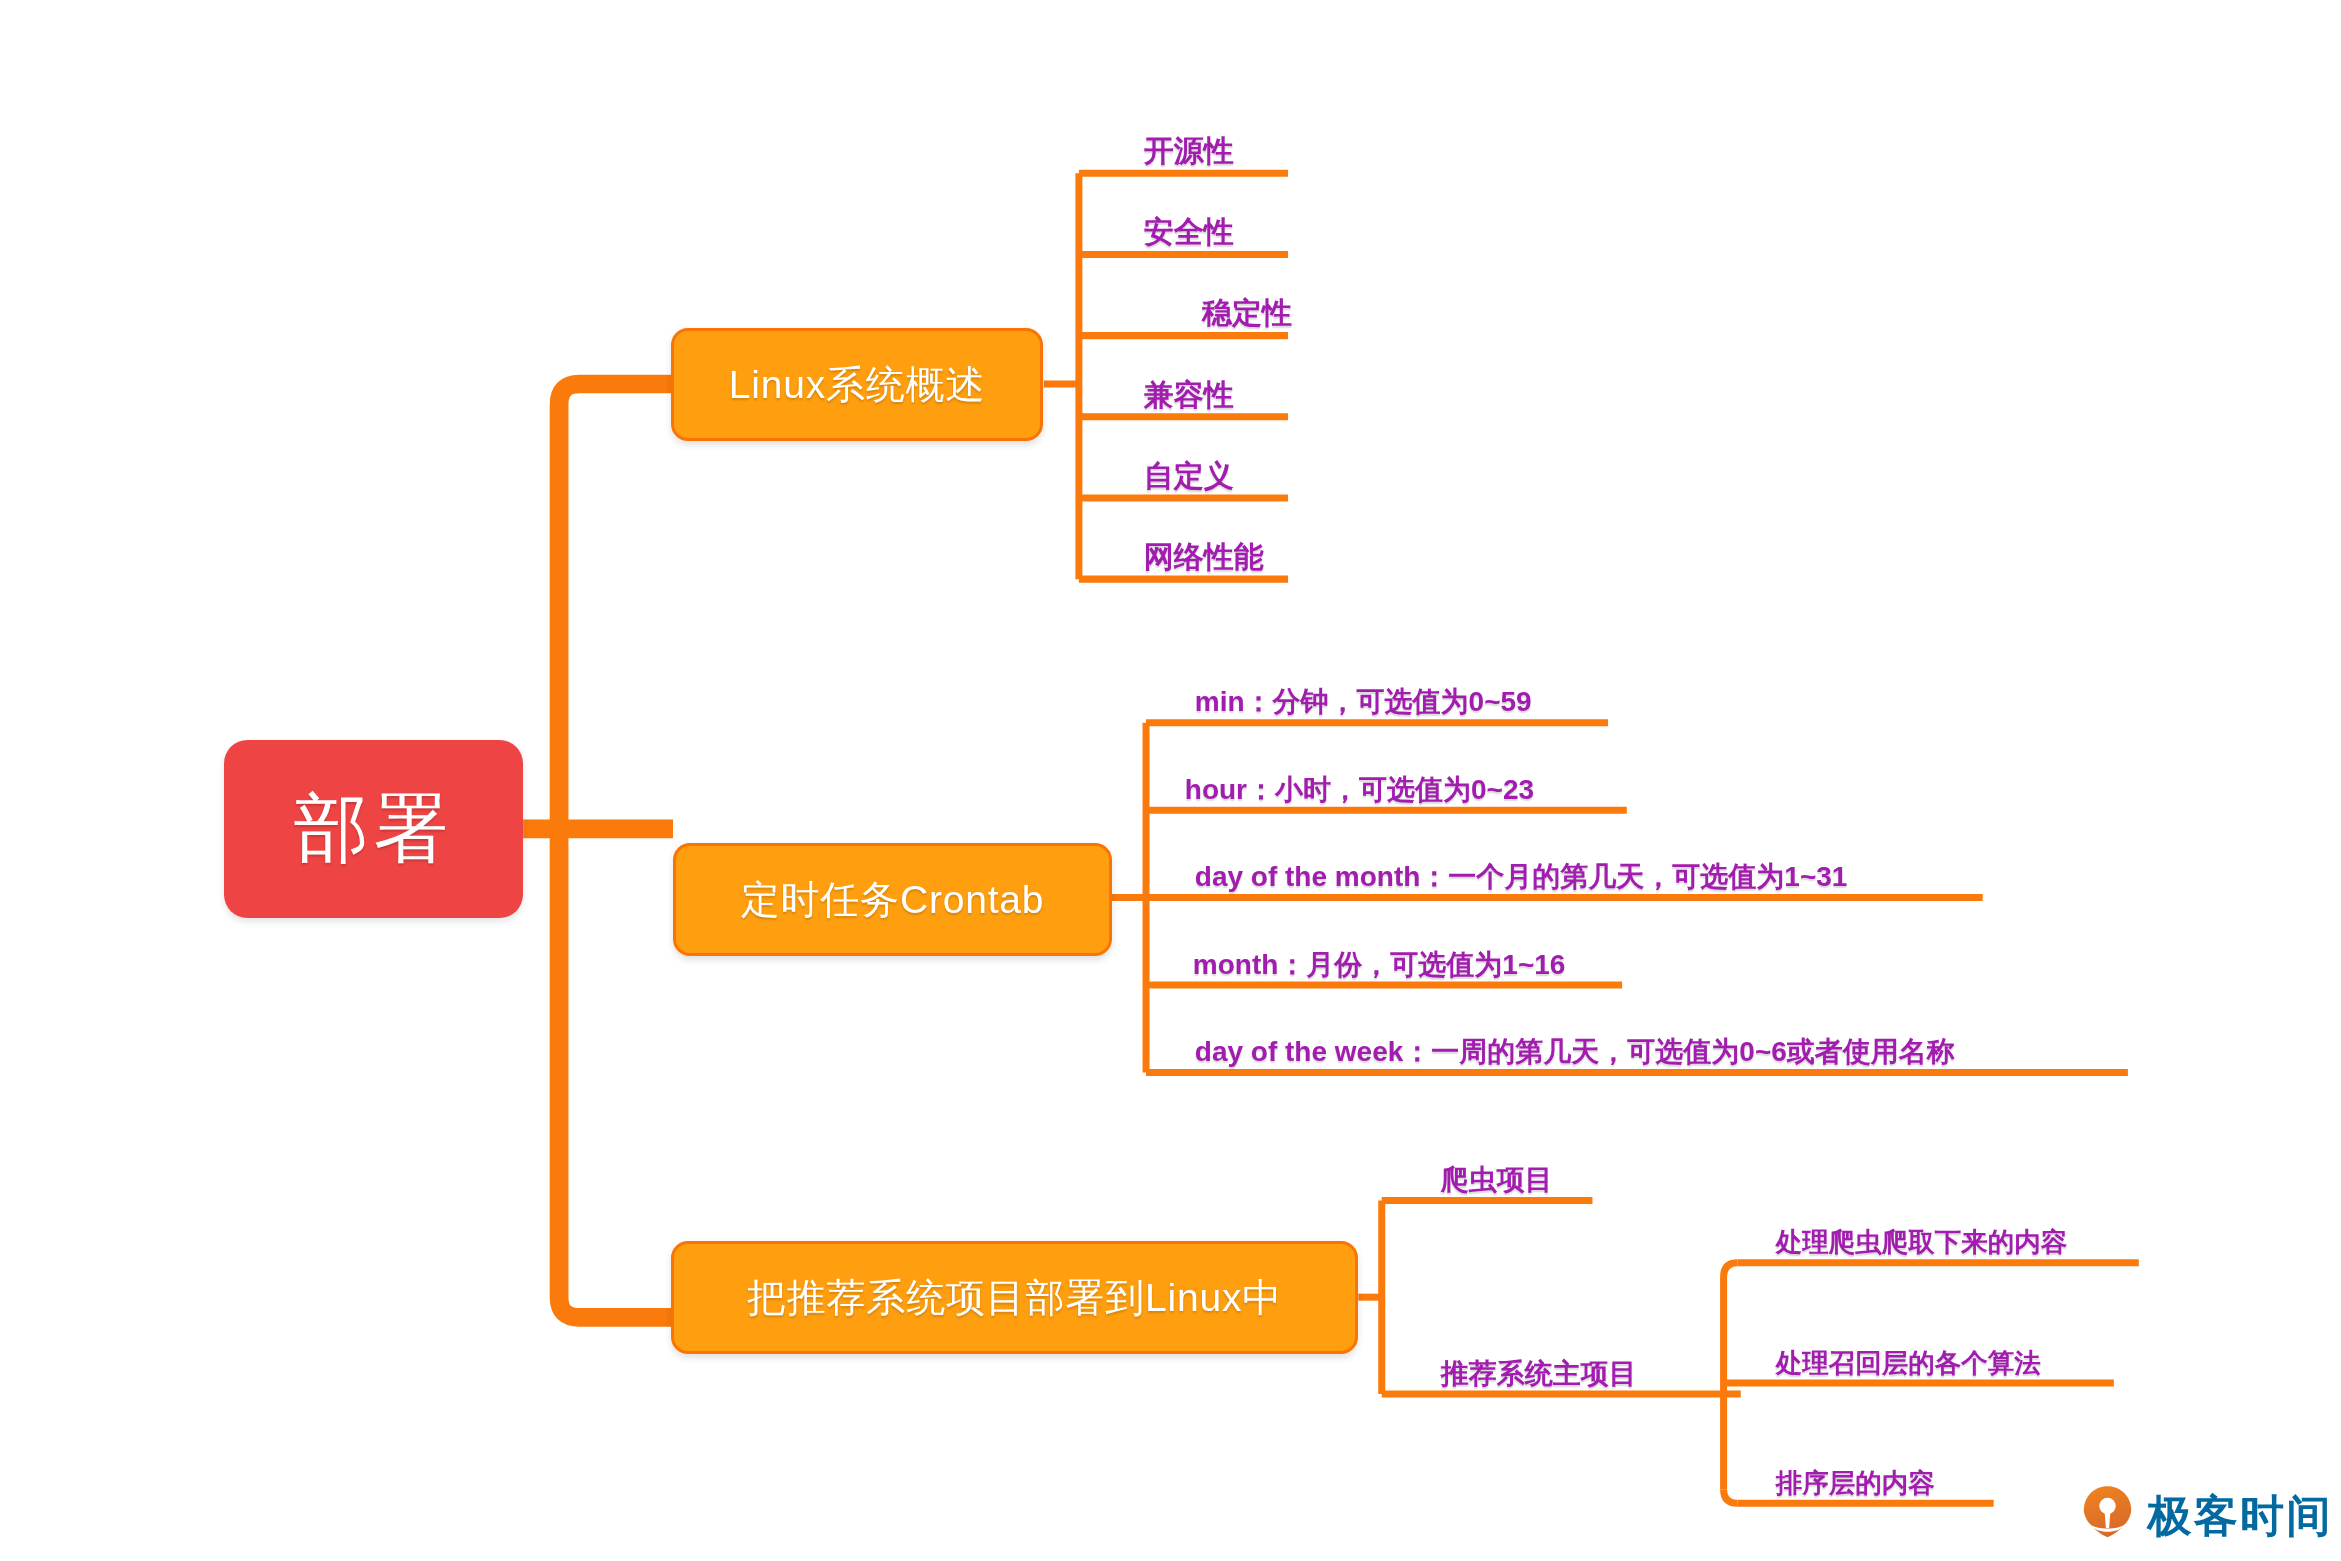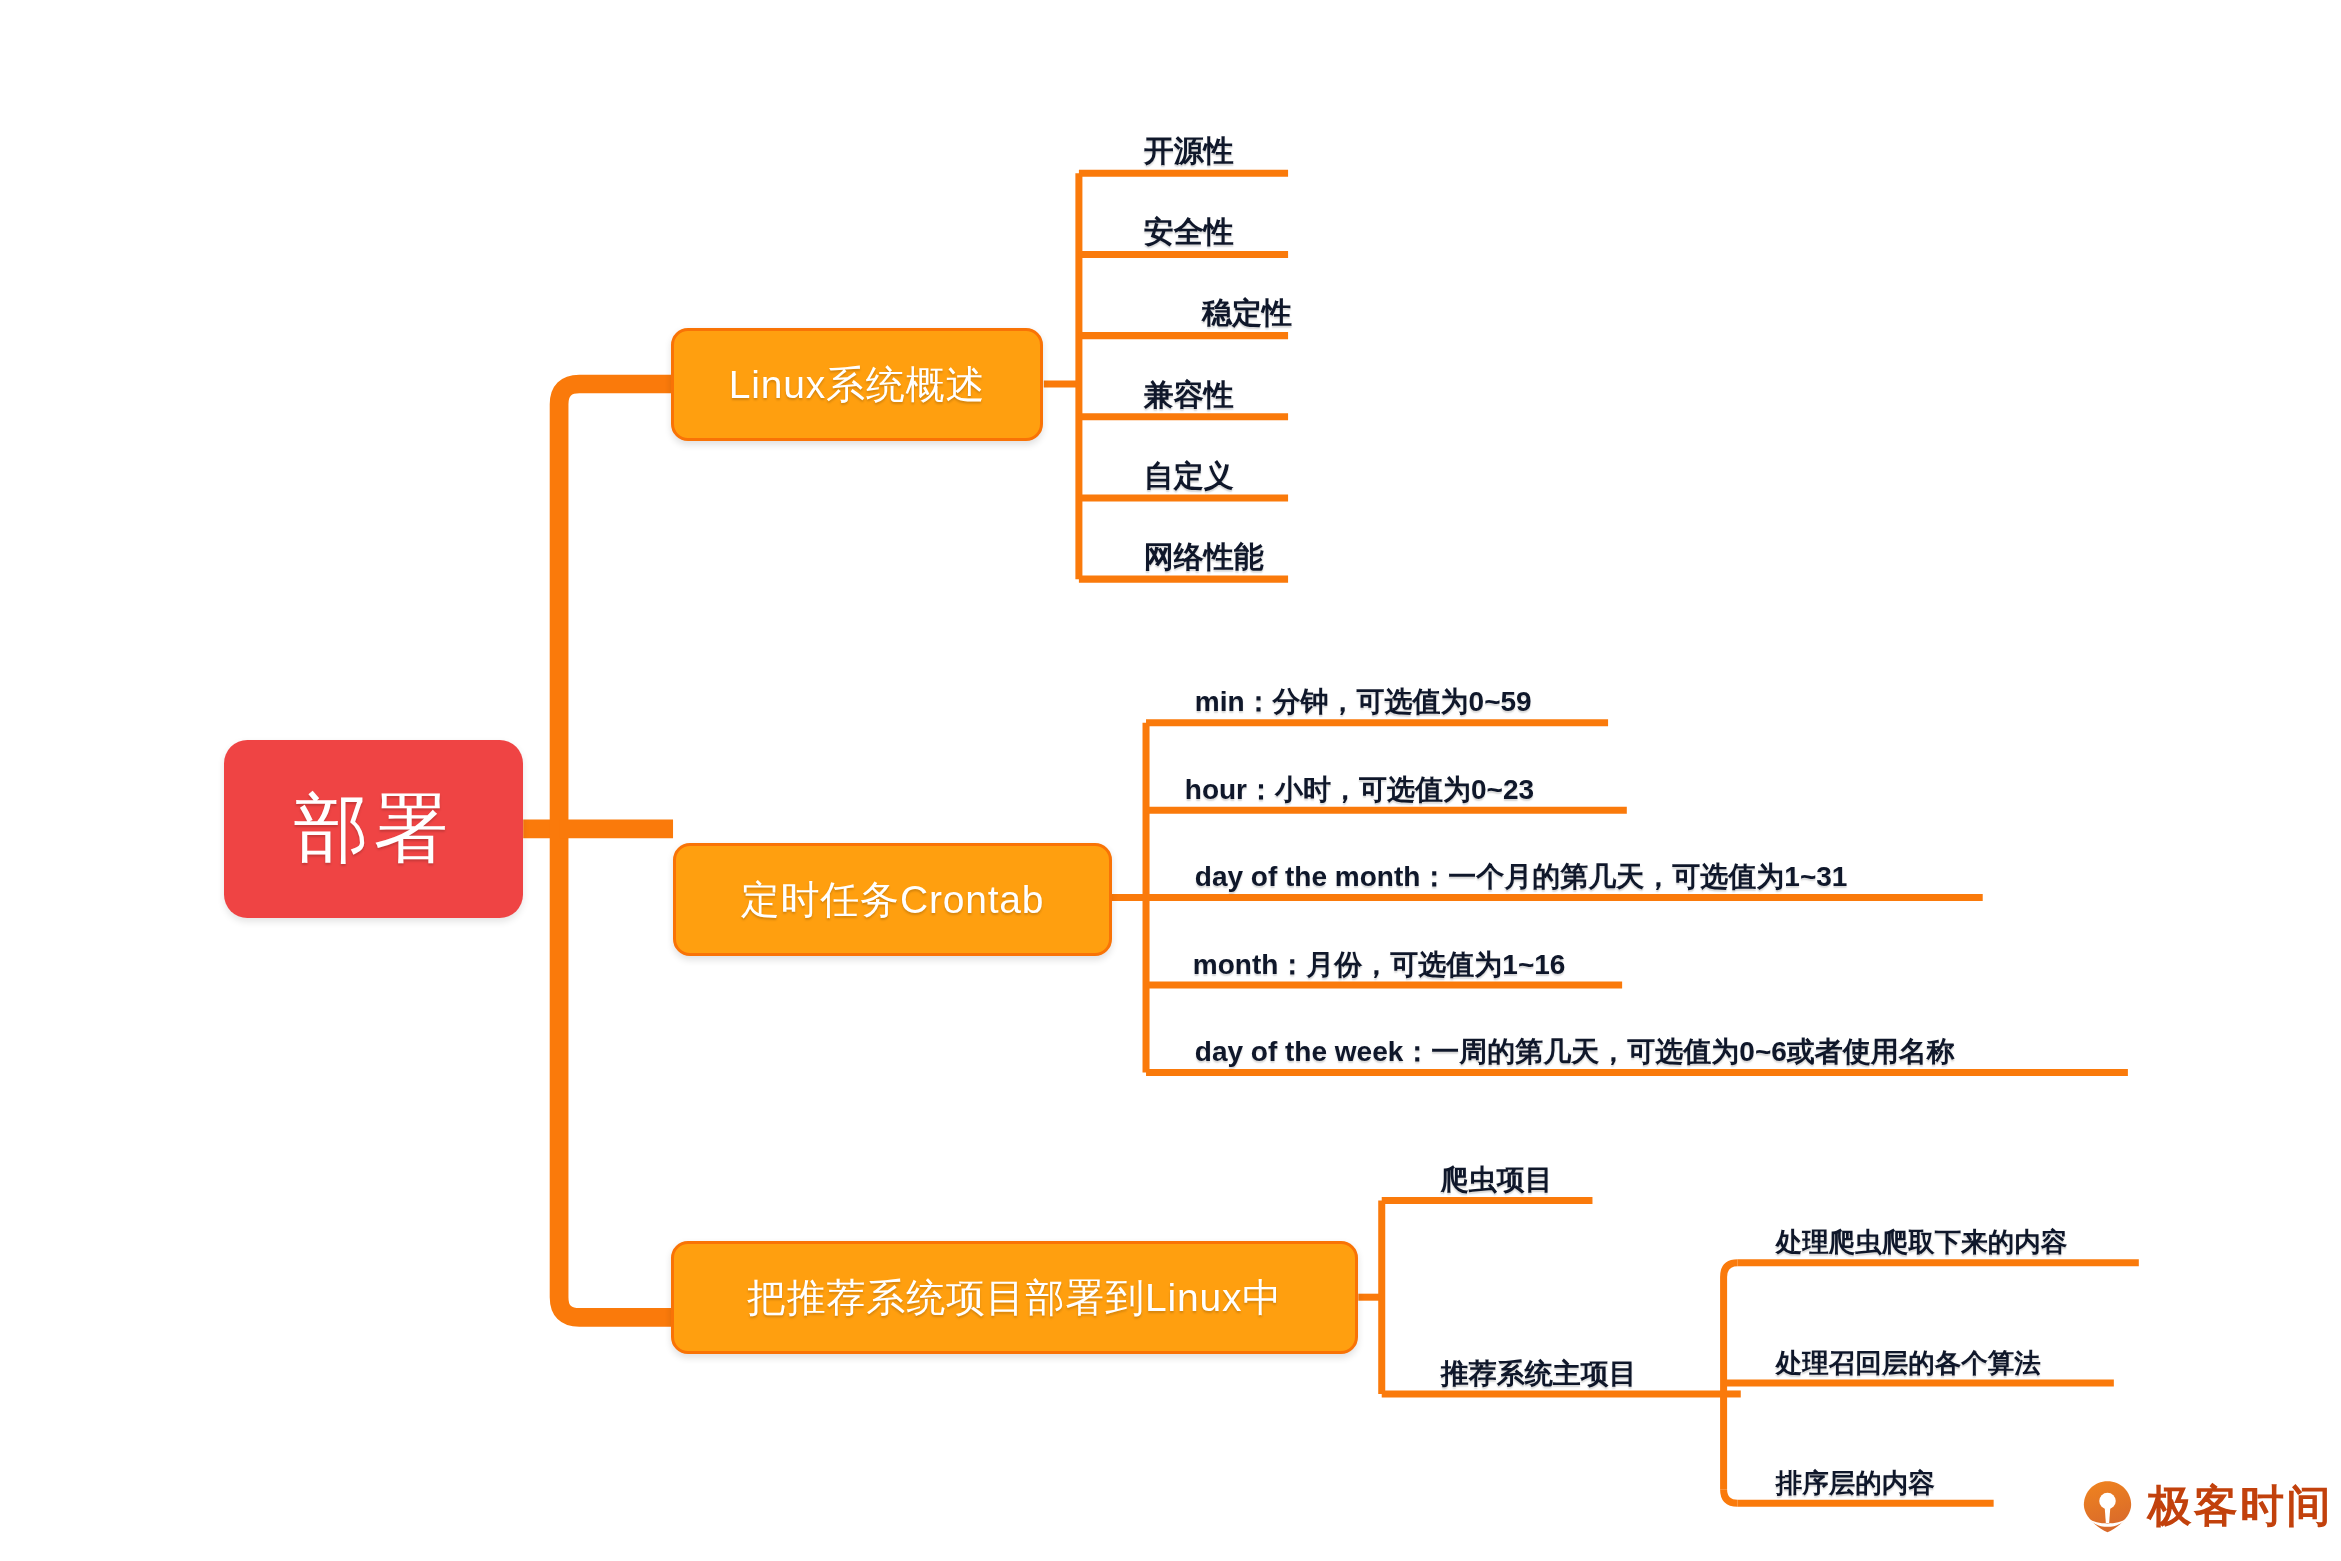--- a/index.html
+++ b/index.html
@@ -32,38 +32,39 @@
     border:3.1px solid #F97306;
     border-radius:17px;
     font-size:39px;
     letter-spacing:0.8px;
     box-shadow:0 3.1px 7px rgba(0,0,0,.12);
   }
 
   
   .leaf{
     position:absolute;
-    color:#0f172a;
+    color:#a21caf;
     font-weight:bold;
     white-space:nowrap;
     box-sizing:border-box;
     display:flex;align-items:flex-end;
     text-shadow:0 1.6px 1.6px rgba(0,0,0,.16);
   }
   .leaf span{display:block;padding:0 0 6.2px 7.8px;line-height:1.05;}
   .leaf.l1{font-size:30px;}
   .leaf.l2{font-size:28px;}
   .leaf.l3{font-size:26.5px;}
 
   
   #logo{position:absolute;display:flex;align-items:center;gap:12.5px;}
   #logo .mark{width:55px;height:55px;flex:0 0 55px;}
   #logo .wordmark{
-    font-size:44px;font-weight:bold;color:#c2410c;letter-spacing:2.3px;
+    font-size:44px;font-weight:bold;color:#0369a1;letter-spacing:2.3px;
     font-family:"Liberation Sans","DejaVu Sans",sans-serif;
+    margin-top:10px;
   }
 </style>
 </head>
 <body>
 
 <div id="canvas">
 
   <svg class="wires" viewBox="0 0 3000 2000" xmlns="http://www.w3.org/2000/svg">
     <g fill="none" stroke="#FA7A0B" stroke-linecap="butt">
 

